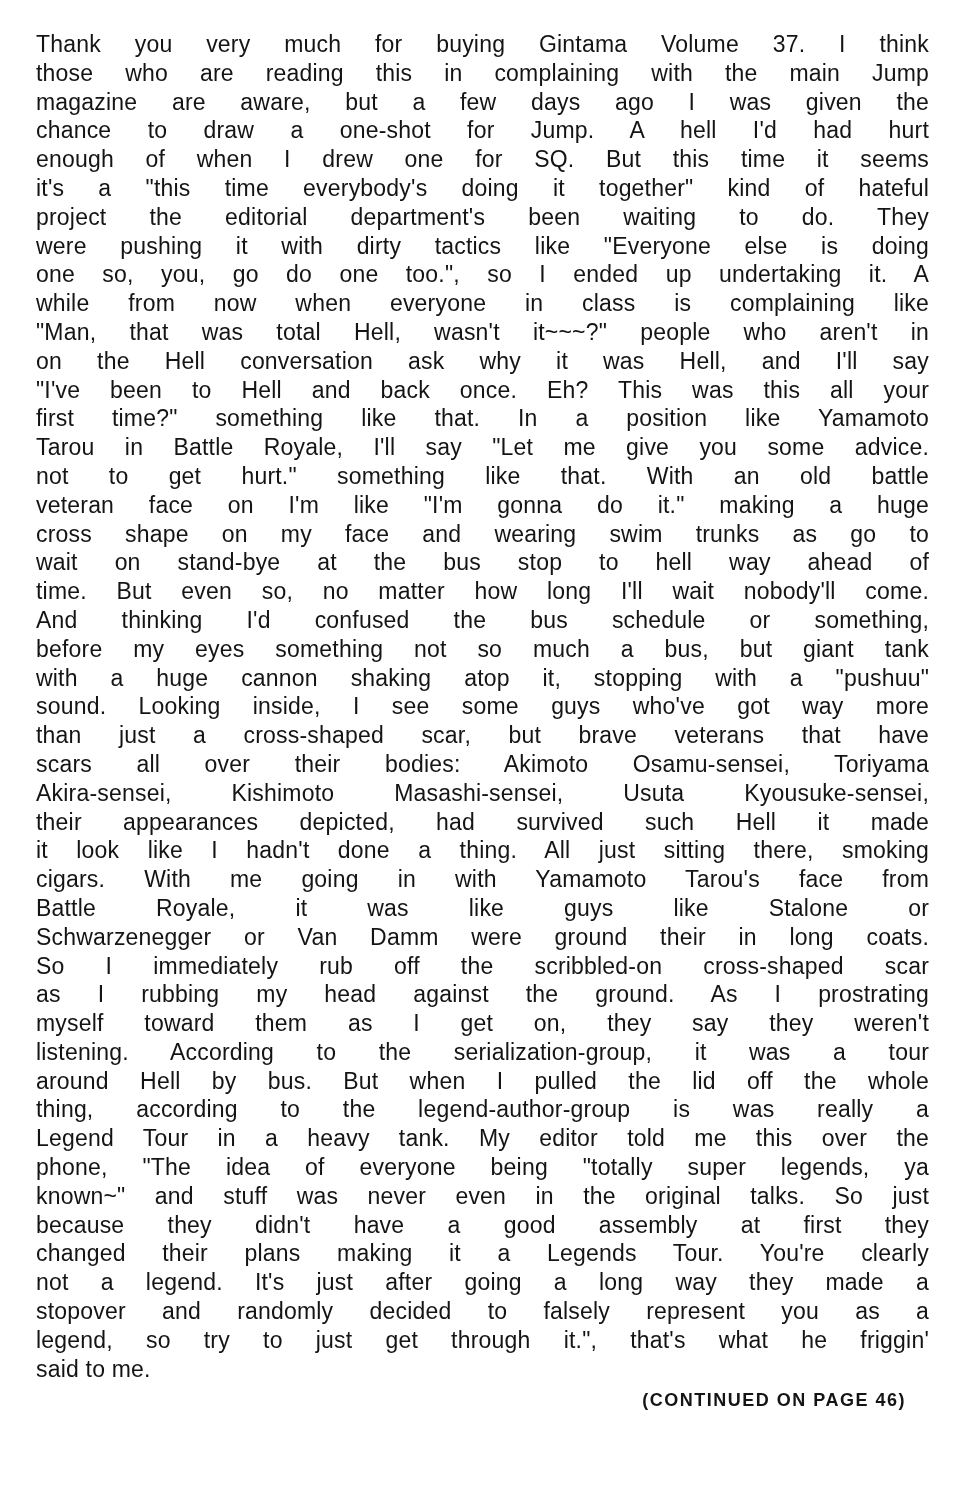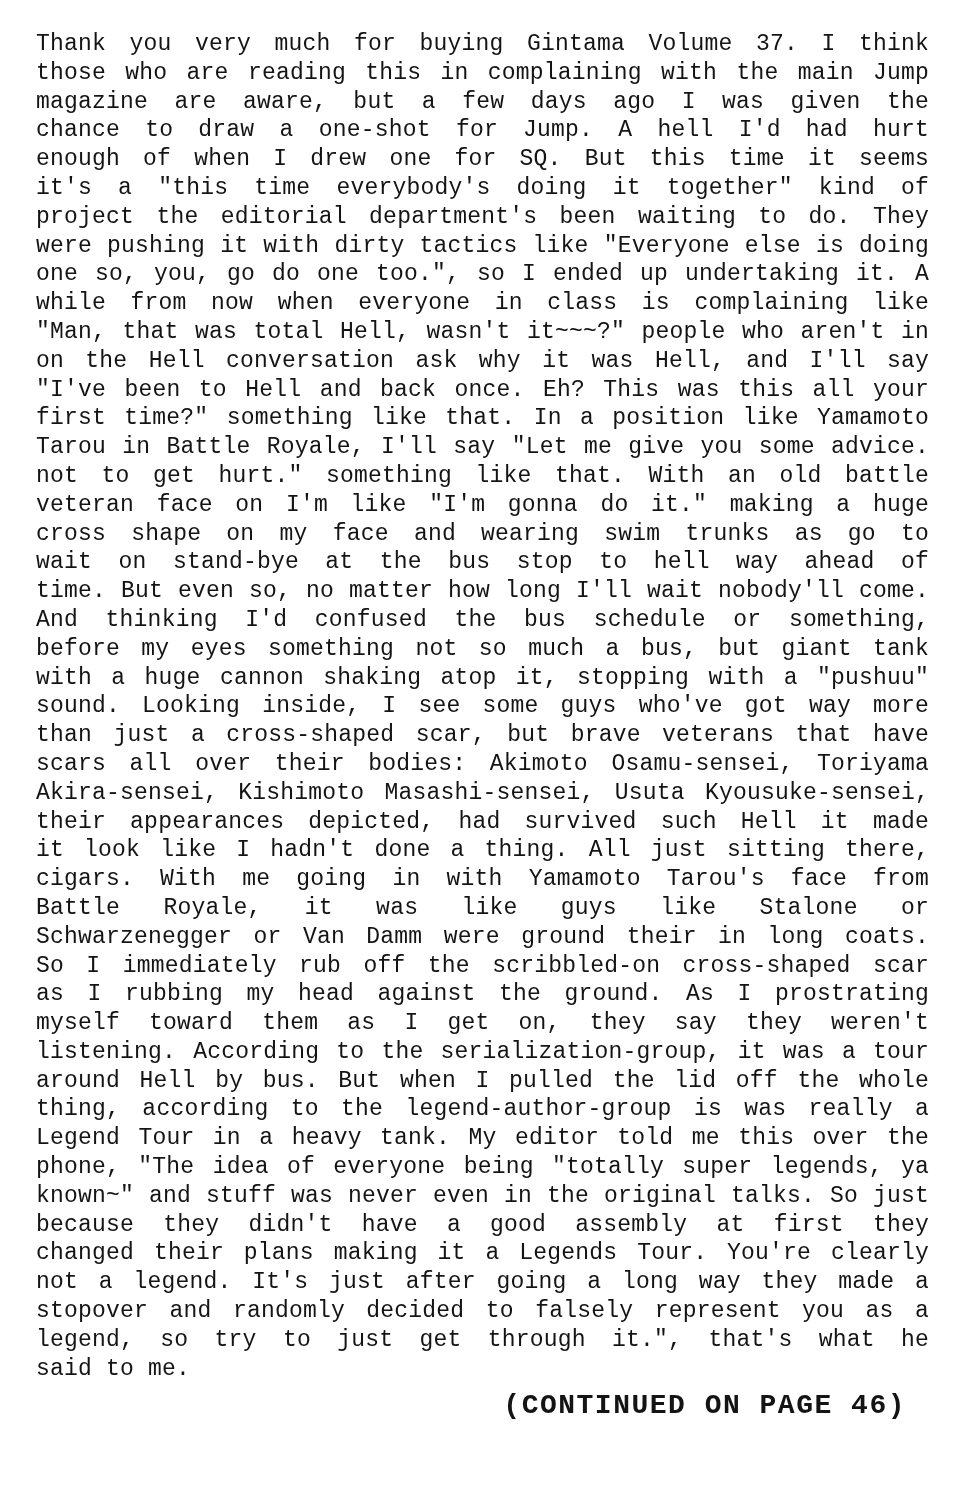--- a/index.html
+++ b/index.html
@@ -7,21 +7,21 @@
     padding: 0;
     background: #ffffff;
   }
   .page {
     position: relative;
     width: 962px;
     height: 1432px;
     overflow: hidden;
     background: var(--bg, #ffffff);
     color: var(--fg, #141414);
-    font-family: Liberation Mono, monospace;
+    font-family: Liberation Sans, sans-serif;
   }
   .body-text {
     position: absolute;
     left: 36px;
     top: 30px;
     width: 893px;
   }
   .line {
     font-size: 23px;
     line-height: 28.8px;
@@ -33,21 +33,21 @@
     white-space: normal;
   }
   .line.last {
     text-align: right;
     text-align-last: left;
   }
   .footer-note {
     position: absolute;
     top: 1390px;
     right: 56px;
-    font-size: 28px;
+    font-size: 18px;
     font-weight: bold;
     letter-spacing: 1.5px;
     white-space: nowrap;
   }
 </style>
 </head>
 <body>
 
 <div class="page">
   <div class="body-text">

